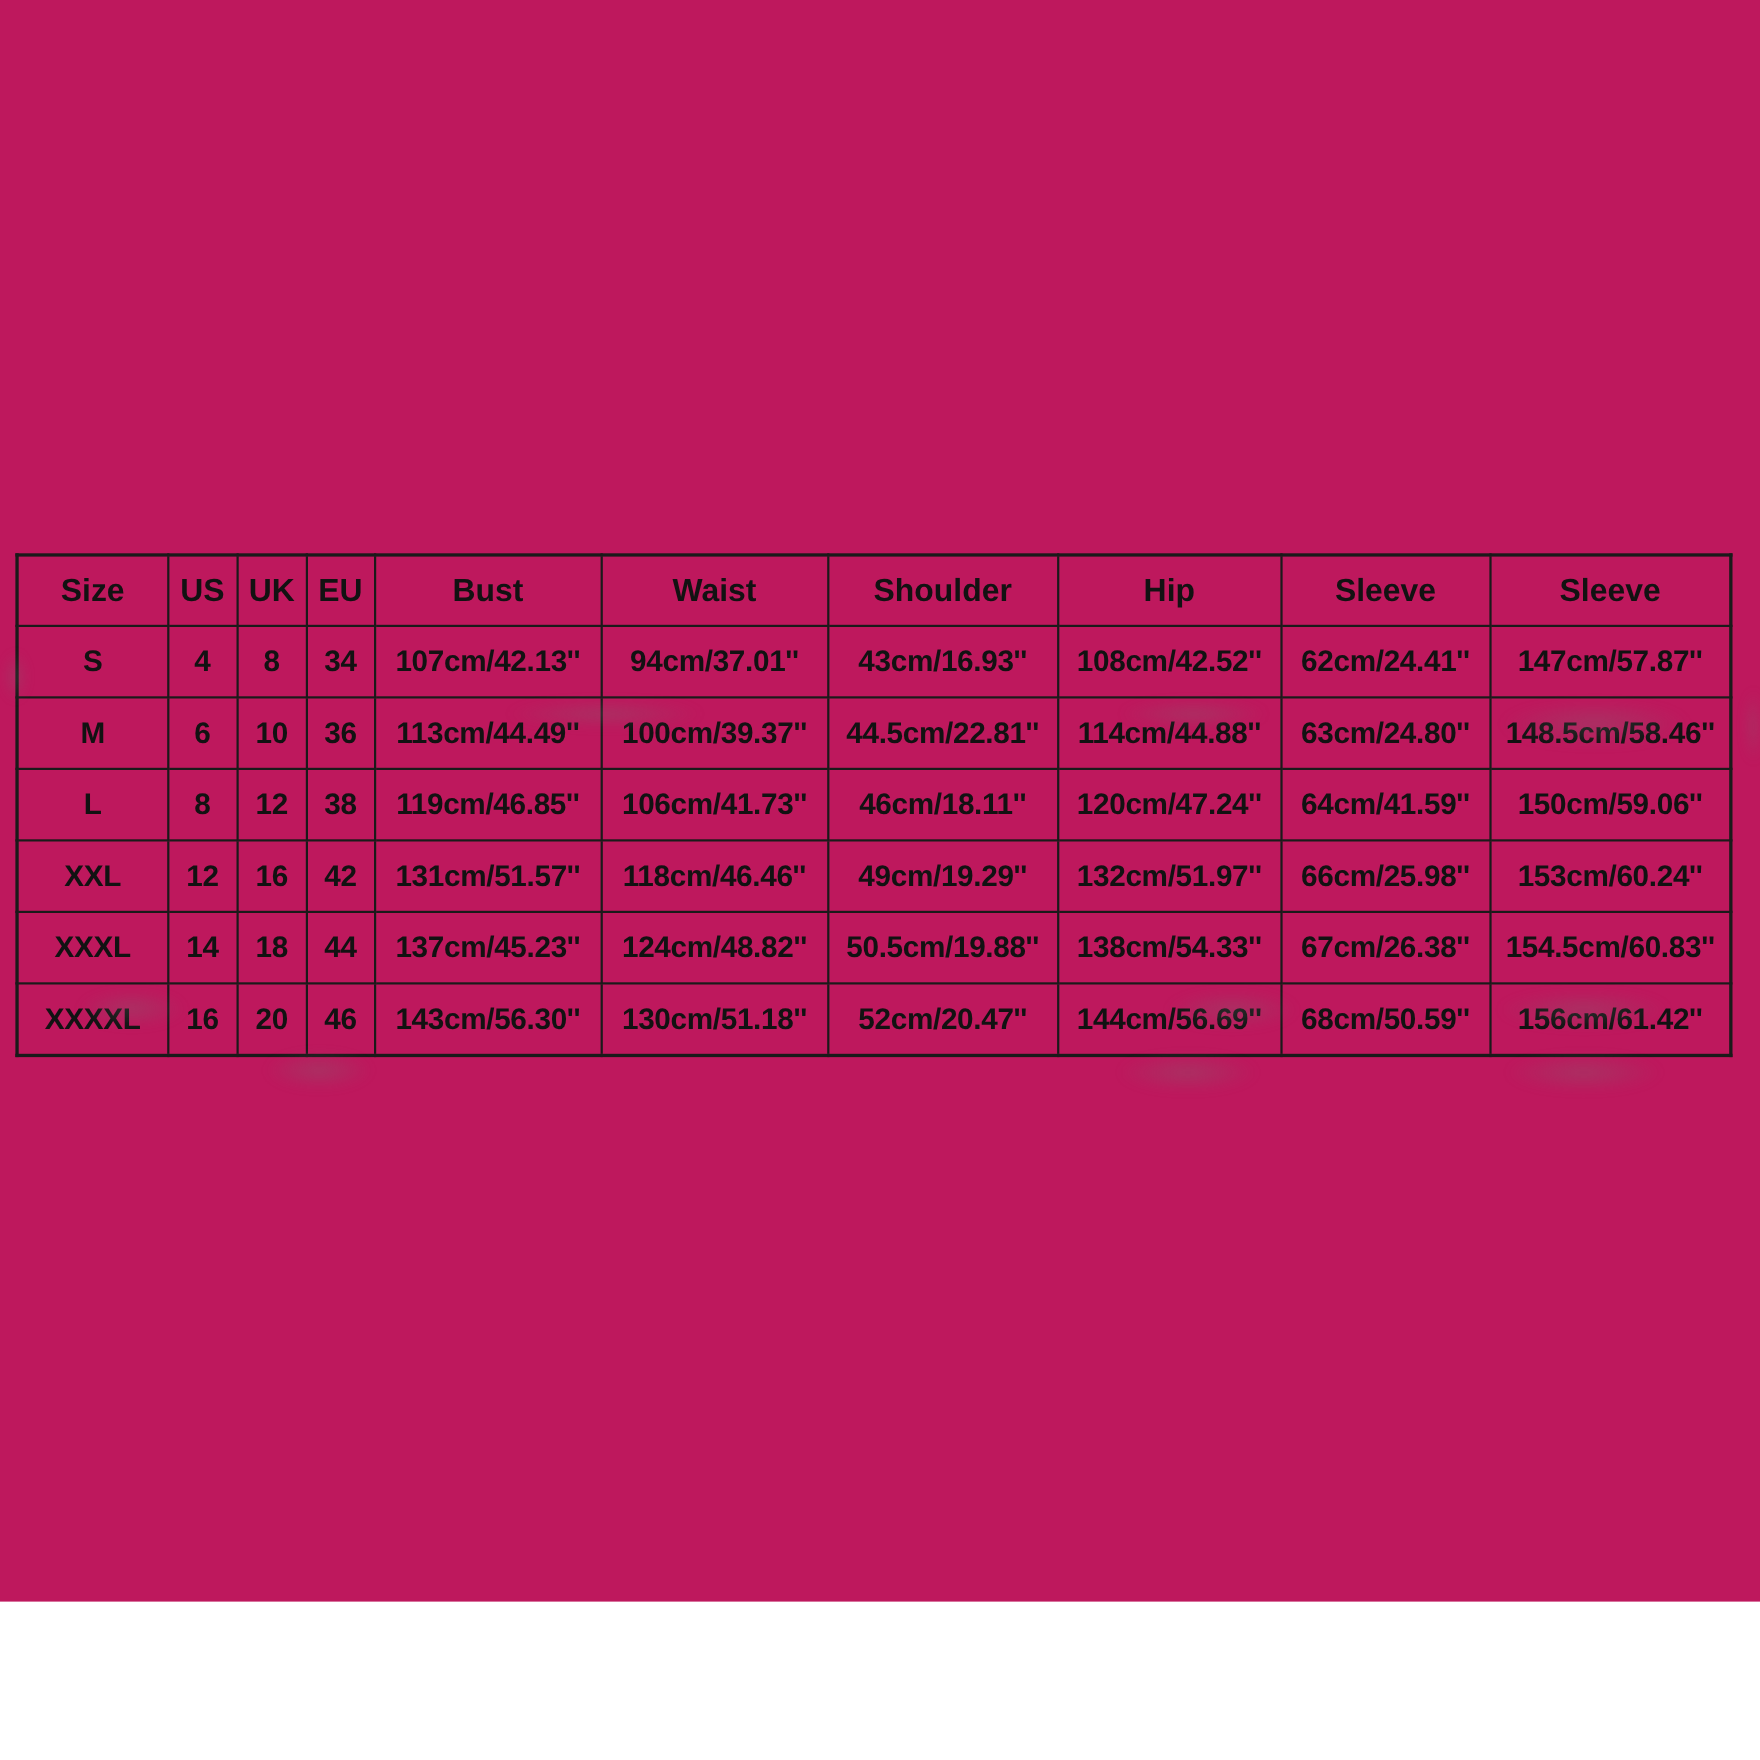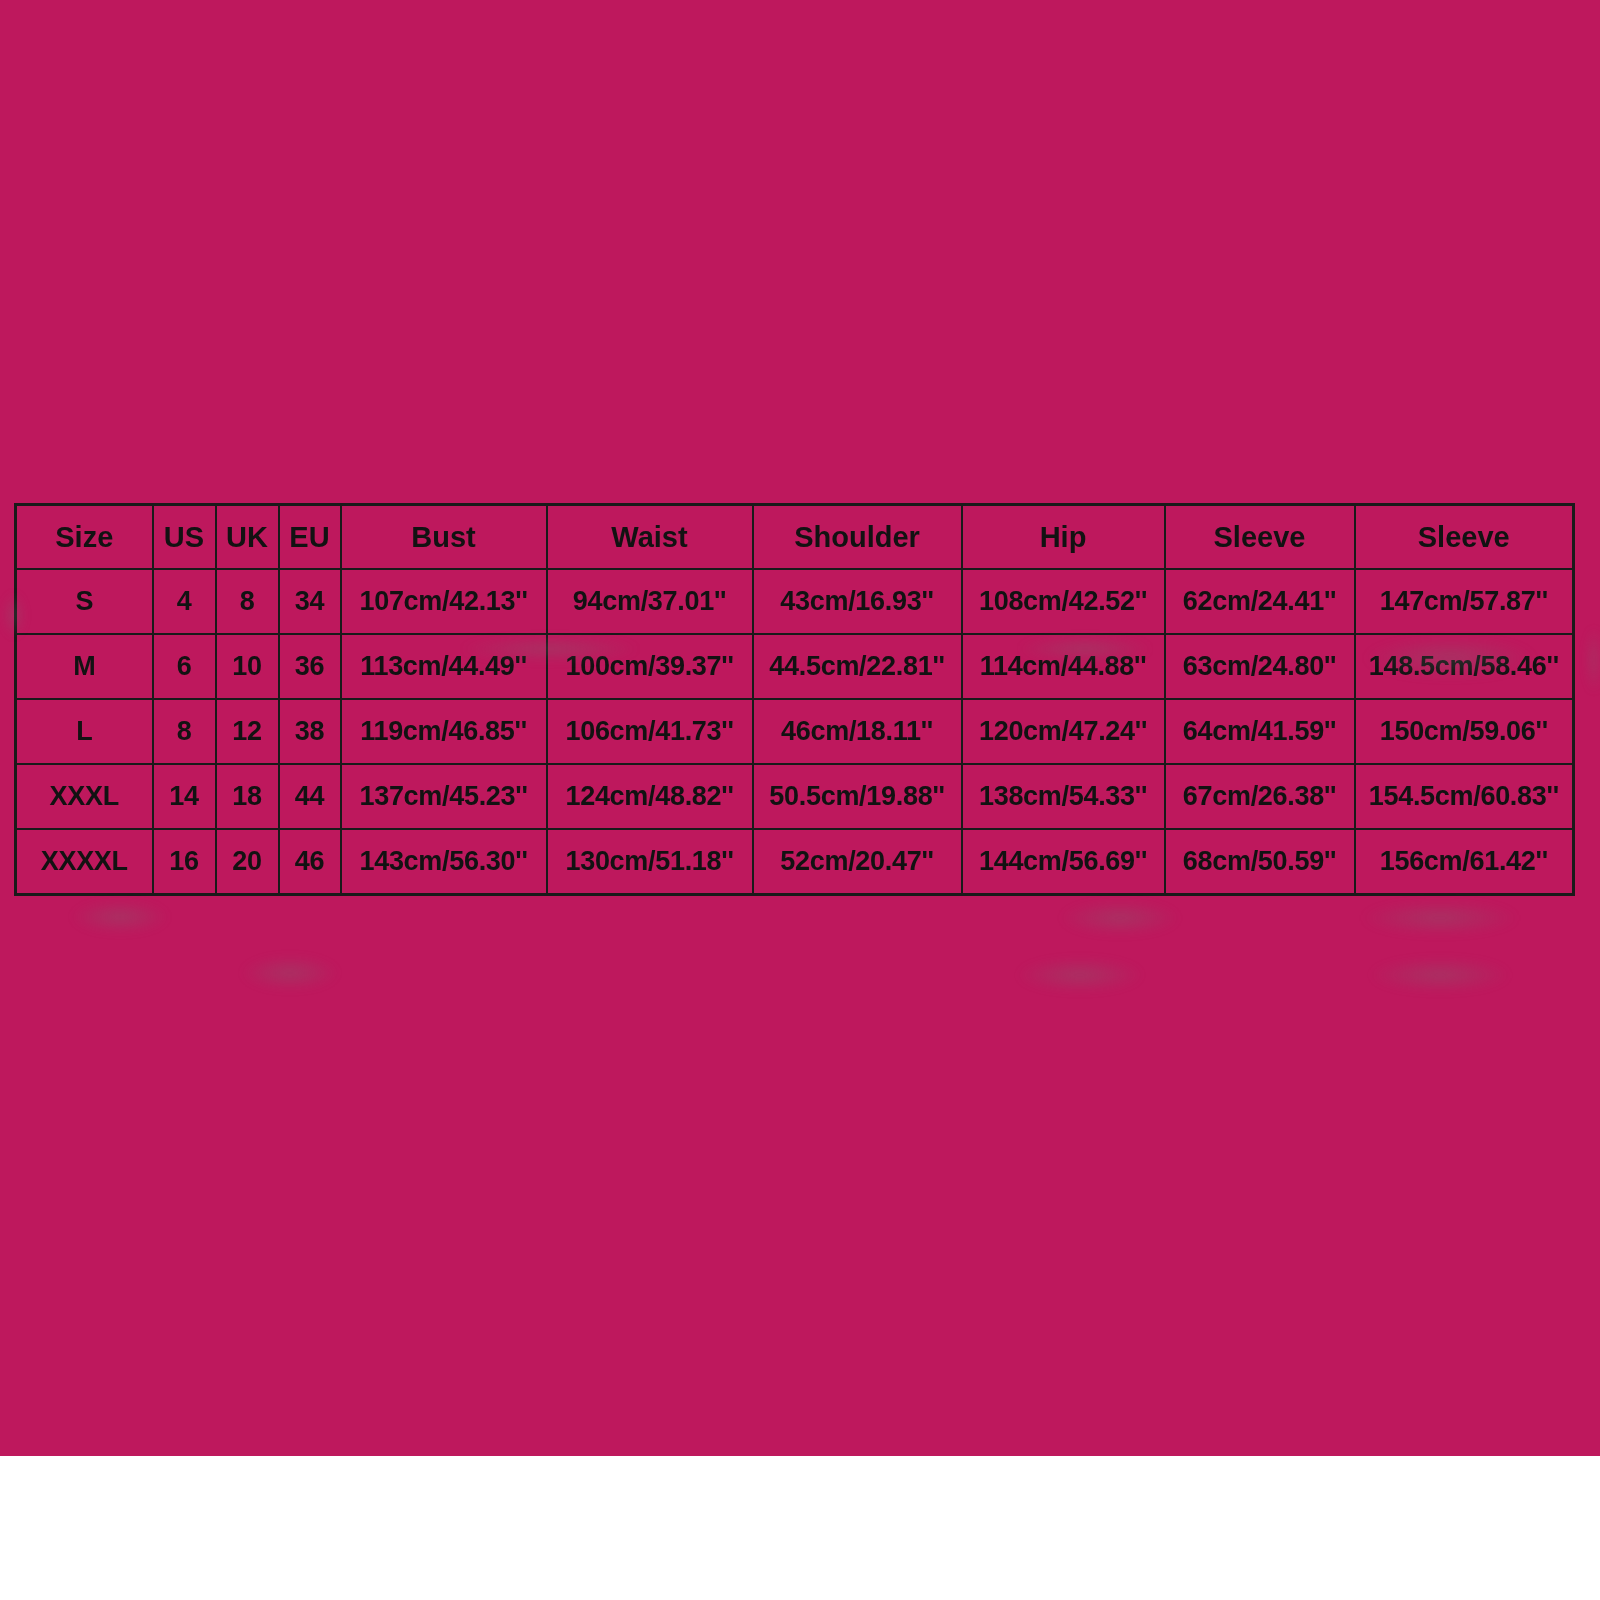--- a/index.html
+++ b/index.html
@@ -129,20 +129,32 @@
           <td>12</td>
           <td>38</td>
           <td>119cm/46.85''</td>
           <td>106cm/41.73''</td>
           <td>46cm/18.11''</td>
           <td>120cm/47.24''</td>
           <td>64cm/41.59''</td>
           <td>150cm/59.06''</td>
         </tr>
         <tr>
+          <td>XXL</td>
+          <td>12</td>
+          <td>16</td>
+          <td>42</td>
+          <td>131cm/51.57''</td>
+          <td>118cm/46.46''</td>
+          <td>49cm/19.29''</td>
+          <td>132cm/51.97''</td>
+          <td>66cm/25.98''</td>
+          <td>153cm/60.24''</td>
+        </tr>
+        <tr>
           <td>XXXL</td>
           <td>14</td>
           <td>18</td>
           <td>44</td>
           <td>137cm/45.23''</td>
           <td>124cm/48.82''</td>
           <td>50.5cm/19.88''</td>
           <td>138cm/54.33''</td>
           <td>67cm/26.38''</td>
           <td>154.5cm/60.83''</td>

